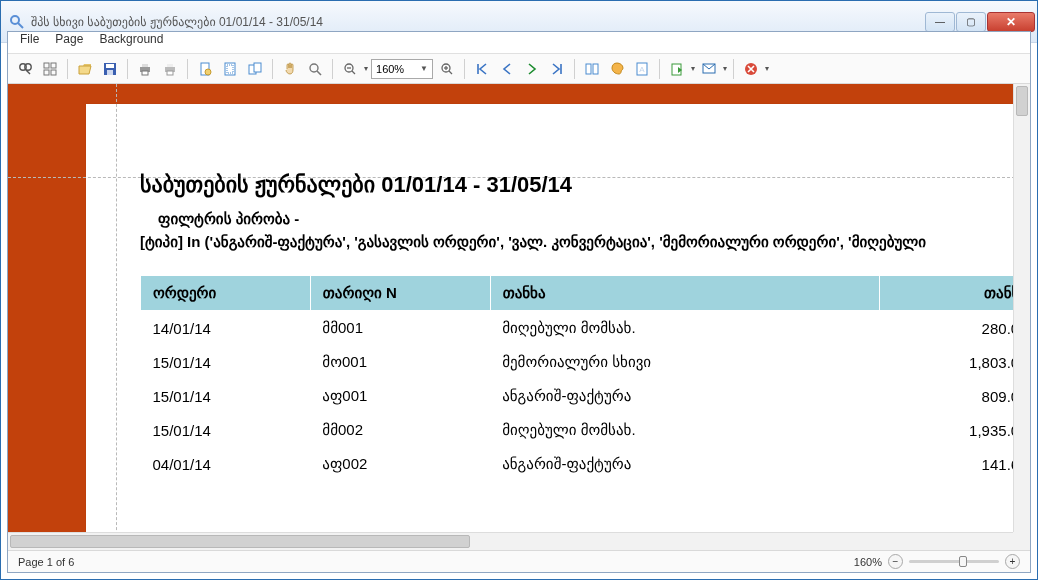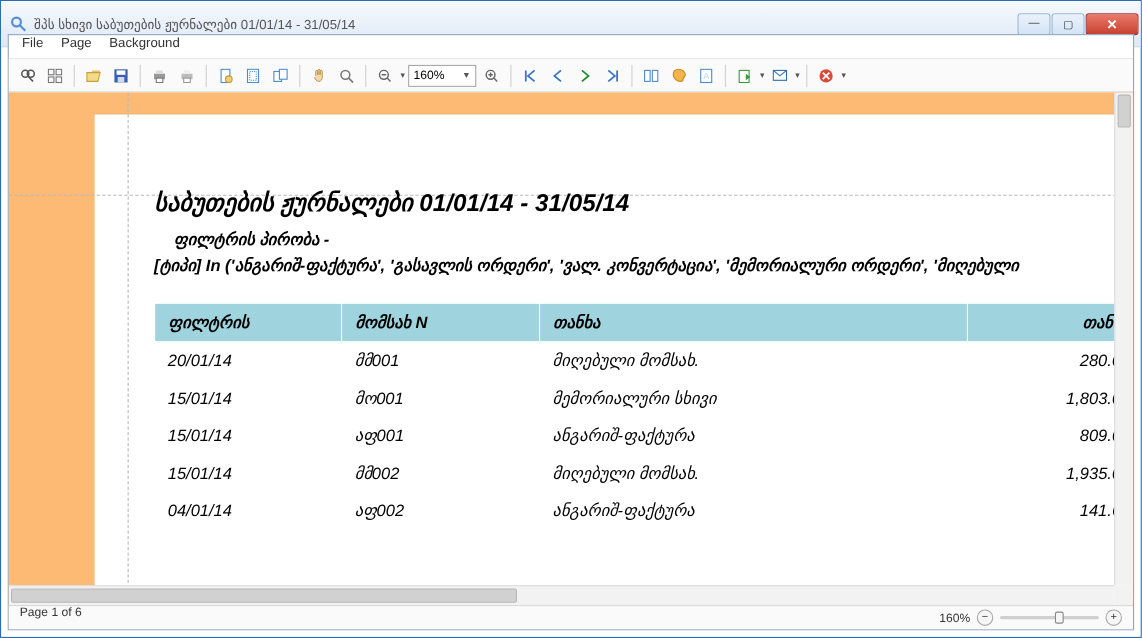--- a/index.html
+++ b/index.html
@@ -20,21 +20,21 @@
 .menubar span { cursor:default; }
 
 
 .toolbar { height: 30px; display:flex; align-items:center; gap:3px; padding:0 6px; border-bottom:1px solid #d9d9d9; background:#fafafa; }
 .tbtn { width:22px; height:22px; border:1px solid transparent; border-radius:2px; display:flex; align-items:center; justify-content:center; font-size:12px; }
 .sep { width:1px; height:20px; background:#d0d0d0; margin:0 3px; }
 .zoom-box { height:20px; border:1px solid #a9a9a9; width:62px; font-size:11px; padding:0 4px; display:flex; align-items:center; justify-content:space-between; background:#fff; }
 .zoom-box .dd { font-size:8px; color:#555; }
 
 
-.viewport { flex:1; position:relative; background:#fdba74; overflow:hidden;font-style:italic; }
+.viewport { flex:1; position:relative; background:#c2410c; overflow:hidden; }
 .vscroll { position:absolute; top:0; right:0; bottom:18px; width:17px; background:#f2f2f2; border-left:1px solid #ddd; }
 .vscroll .thumb { position:absolute; top:2px; left:2px; right:2px; height:30px; background:#d1d1d1; border:1px solid #b8b8b8; border-radius:2px; }
 .hscroll { position:absolute; left:0; right:17px; bottom:0; height:18px; background:#f2f2f2; border-top:1px solid #ddd; }
 .hscroll .thumb { position:absolute; left:2px; top:2px; bottom:2px; width:460px; background:#d1d1d1; border:1px solid #b8b8b8; border-radius:2px; }
 .corner { position:absolute; right:0; bottom:0; width:17px; height:18px; background:#f2f2f2; }
 
 .paper-shadow { position:absolute; top:20px; left:78px; width:2000px; height:2000px; background:#fff; box-shadow:0 0 1px rgba(0,0,0,.15); }
 .margin-guides { position:absolute; top:20px; left:78px; right:0; bottom:0; pointer-events:none; }
 .margin-guides:before { content:''; position:absolute; left:-78px; right:0; top:73px; border-top:1px dashed #b9b9b9; }
 .margin-guides:after { content:''; position:absolute; top:-20px; bottom:0; left:30px; border-left:1px dashed #b9b9b9; }
@@ -45,21 +45,21 @@
 .report .ind { padding-left:18px; }
 
 table.data { border-collapse:collapse; width:900px; font-size:15px; }
 table.data th { background:#9fd3dd; text-align:left; font-weight:bold; padding:8px 12px; border:1px solid #fff; }
 table.data th.amt { text-align:right; }
 table.data td { padding:8px 12px; border:none; }
 table.data td.amt { text-align:right; }
 table.data col.c1{width:170px}col.c2{width:180px}col.c3{width:390px}col.c4{width:160px}
 
 
-.statusbar { height:22px; border-top:1px solid #d9d9d9; display:flex; padding:0 10px; font-size:11px; color:#333; background:#fafafa;gap:15px; }
+.statusbar { height:22px; border-top:1px solid #d9d9d9; display:flex; align-items:center; padding:0 10px; font-size:11px; color:#333; background:#fafafa;gap:15px; }
 .statusbar .sp { flex:1; }
 .zoom-ctl { display:flex; align-items:center; gap:6px; }
 .zoom-ctl .zb { width:15px; height:15px; border:1px solid #a9a9a9; border-radius:8px; display:flex; align-items:center; justify-content:center; font-size:10px; background:#f6f6f6; }
 .zoom-ctl .track { width:90px; height:3px; background:#d0d0d0; position:relative; border-radius:2px; }
 .zoom-ctl .track .handle { position:absolute; top:-4px; left:55%; width:8px; height:11px; background:#f6f6f6; border:1px solid #888; border-radius:2px; }
 
 
 .ic-find{color:#555}.ic-open{color:#caa13a}.ic-save{color:#3a5fb0}.ic-print{color:#555}.ic-hand{color:#c69b4c}.ic-mag{color:#777}.ic-z{color:#555}.ic-nav{color:#3a74c4}.ic-nav.play{color:#1c8c2f}.ic-red{color:#c33}.ic-green{color:#3a9a3a}.ic-mail{color:#2a6db0}
 svg { display:block; }
 </style>
@@ -262,29 +262,29 @@
       </div>
       <table class="data">
         <colgroup>
             <col class="c1">
             <col class="c2">
             <col class="c3">
             <col class="c4">
           </colgroup>
         <thead>
             <tr>
-          <th>ფილტრის</th>
-          <th>მომსახ N</th>
+          <th>ორდერი</th>
+          <th>თარიღი N</th>
           <th>თანხა</th>
           <th class="amt">თანხა</th>
         </tr>
           </thead>
         <tbody id="tbody">
             <tr>
-              <td>20/01/14</td>
+              <td>14/01/14</td>
               <td>მმ001</td>
               <td>მიღებული მომსახ.</td>
               <td class="amt">280.00</td>
             </tr>
             <tr>
               <td>15/01/14</td>
               <td>მო001</td>
               <td>მემორიალური სხივი</td>
               <td class="amt">1,803.00</td>
             </tr>

